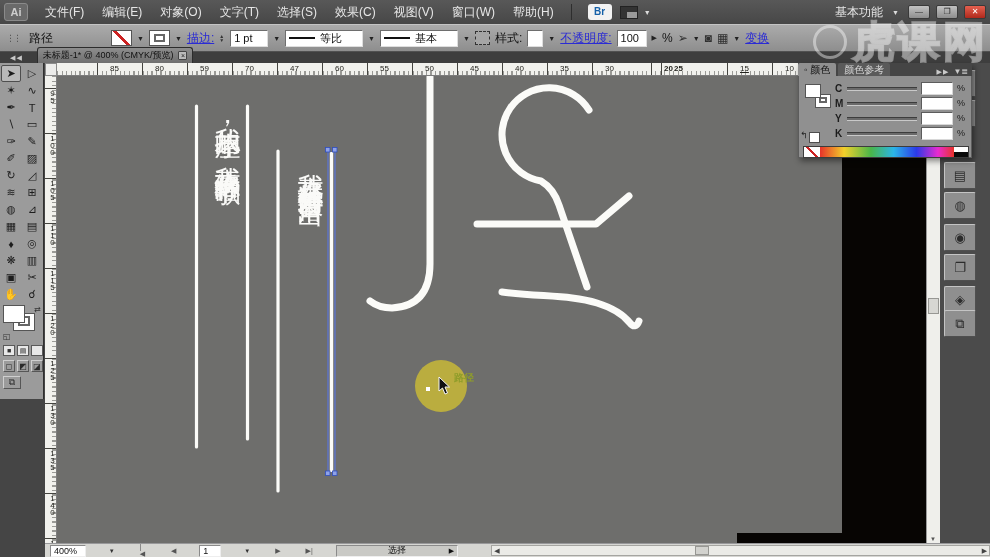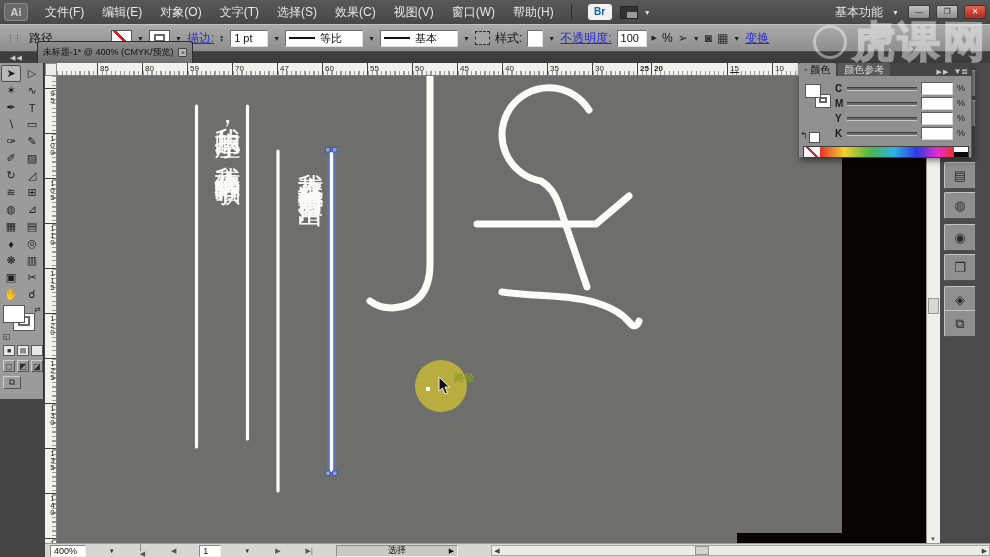--- a/index.html
+++ b/index.html
@@ -38,21 +38,21 @@
   .field{background:#fff;border:1px solid;border-color:#6e6e6e #dedede #dedede #6e6e6e;
          height:17px;font-size:11px;color:#111;display:flex;align-items:center;padding:0 3px}
   .stepper{display:flex;flex-direction:column;font-size:5px;color:#333;line-height:4px;margin-right:1px}
   .lineprev{display:inline-block;width:26px;height:2px;background:#111;margin-right:5px}
   .dashicon{width:15px;height:14px;border:1px dashed #333;background:#a5a5a5}
   .cbicon{font-size:12px;color:#2f2f2f}
 
   
   #tabbar{left:0;top:52px;width:990px;height:11px;background:#3e3e3e;display:flex;align-items:flex-end}
   #collapse-left{color:#c9c9c9;font-size:7px;margin:0 14px 1px 10px;letter-spacing:1px}
-  #doctab{height:22px;background:linear-gradient(#8d8d8d,#6f6f6f);border:1px solid #2c2c2c;border-bottom:none;
+  #doctab{height:16px;background:linear-gradient(#8d8d8d,#6f6f6f);border:1px solid #2c2c2c;border-bottom:none;
           border-radius:3px 3px 0 0;display:flex;align-items:center;padding:0 5px;font-size:9px;color:#111;gap:5px}
   #tab-close{width:9px;height:9px;border:1px solid #444;background:#bbb;font-size:7px;line-height:7px;
              text-align:center;color:#222;border-radius:1px}
 
   
   #toolcol{left:0;top:63px;width:45px;height:494px;background:#454545}
   #toolpanel{left:0;top:0;width:44px;height:336px;background:#9b9b9b;border-right:1px solid #2f2f2f;position:absolute}
   #tools{position:absolute;left:1px;top:2px;display:grid;grid-template-columns:20px 20px;grid-auto-rows:17px;gap:0 1px}
   .tool{display:flex;align-items:center;justify-content:center;font-size:11px;color:#1d1d1d}
   .tool.sel{background:#b9b9b9;border:1px solid #4e4e4e;border-radius:2px}
@@ -67,21 +67,21 @@
   .modebtn{width:12px;height:12px;border:1px solid;border-color:#cfcfcf #565656 #565656 #cfcfcf;background:#9b9b9b;
            font-size:8px;display:flex;align-items:center;justify-content:center;color:#2a2a2a}
   #screenmode{position:absolute;left:3px;top:313px;width:18px;height:13px;border:1px solid;border-color:#cfcfcf #565656 #565656 #cfcfcf;
            background:#9b9b9b;font-size:9px;display:flex;align-items:center;justify-content:center;color:#2a2a2a}
 
   
   #corner{left:45px;top:63px;width:12px;height:13px;background:#ececea;border:1px solid #8a8a8a}
   #hruler{left:57px;top:63px;width:883px;height:13px;background:#f1f1ed;border-bottom:1px solid #7c7c7c;overflow:hidden;
      background-image:repeating-linear-gradient(90deg,#9a9a96 0 1px,transparent 1px 4.5px);
      background-size:100% 4px;background-position:0 100%;background-repeat:no-repeat}
-  .hnum{position:absolute;top:0;height:13px;border-left:1px solid #44443f;padding-left:2px;
+  .hnum{position:absolute;top:0;height:13px;border-left:1px solid #44443f;padding-left:12px;
         font-size:8px;color:#23231e;line-height:11px}
   #vruler{left:45px;top:76px;width:12px;height:467px;background:#f1f1ed;border-right:1px solid #7c7c7c;overflow:hidden;
      background-image:repeating-linear-gradient(180deg,#9a9a96 0 1px,transparent 1px 4.5px);
      background-size:4px 100%;background-position:100% 0;background-repeat:no-repeat}
   .vnum{position:absolute;left:0;width:12px;border-top:1px solid #44443f;padding-left:1px;font-size:8px;color:#23231e;
         writing-mode:vertical-rl;text-orientation:upright;line-height:9px;letter-spacing:-2px}
   #canvas{left:57px;top:76px;width:869px;height:467px;background:#6e6e6c;overflow:hidden}
   #blackband{left:785px;top:0;width:84px;height:467px;background:#070503}
   #blackstrip{left:680px;top:457px;width:189px;height:10px;background:#070503}
   #artsvg{position:absolute;left:0;top:0}
@@ -290,21 +290,21 @@
     <span class="hnum" style="left: 130px;">59</span>
     <span class="hnum" style="left: 175px;">70</span>
     <span class="hnum" style="left: 220px;">47</span>
     <span class="hnum" style="left: 265px;">60</span>
     <span class="hnum" style="left: 310px; text-align: right;">55</span>
     <span class="hnum" style="left: 355px;">50</span>
     <span class="hnum" style="left: 400px;">45</span>
     <span class="hnum" style="left: 445px;">40</span>
     <span class="hnum" style="left: 490px;">35</span>
     <span class="hnum" style="left: 535px;">30</span>
-    <span class="hnum" style="left: 580px; font-weight: bold;">25</span>
+    <span class="hnum" style="left: 604px; font-weight: bold;">25</span>
     <span class="hnum" style="left: 594px; font-weight: bold;">20</span>
     <span class="hnum" style="left: 670px; text-decoration: underline;">15</span>
     <span class="hnum" style="left: 715px;">10</span>
     <span class="hnum" style="left: 760px;">5</span>
   </div>
 <div id="vruler" class="abs">
     <span class="vnum" style="top: 12px;">95</span>
     <span class="vnum" style="top: 57px;">100</span>
     <span class="vnum" style="top: 102px;">105</span>
     <span class="vnum" style="top: 147px;">110</span>

